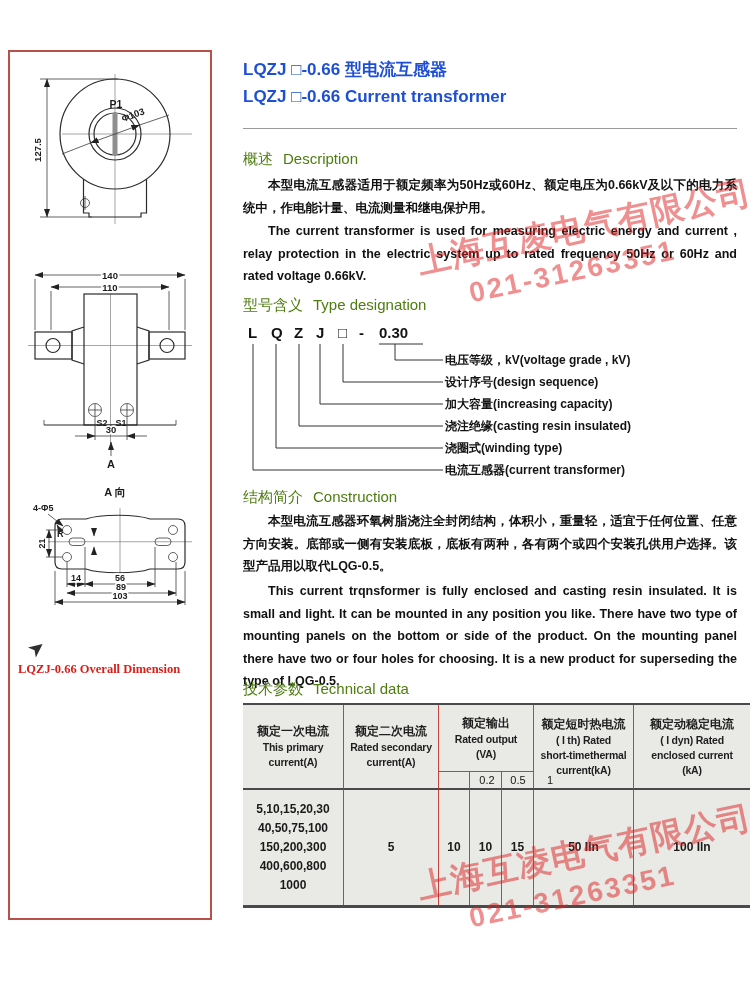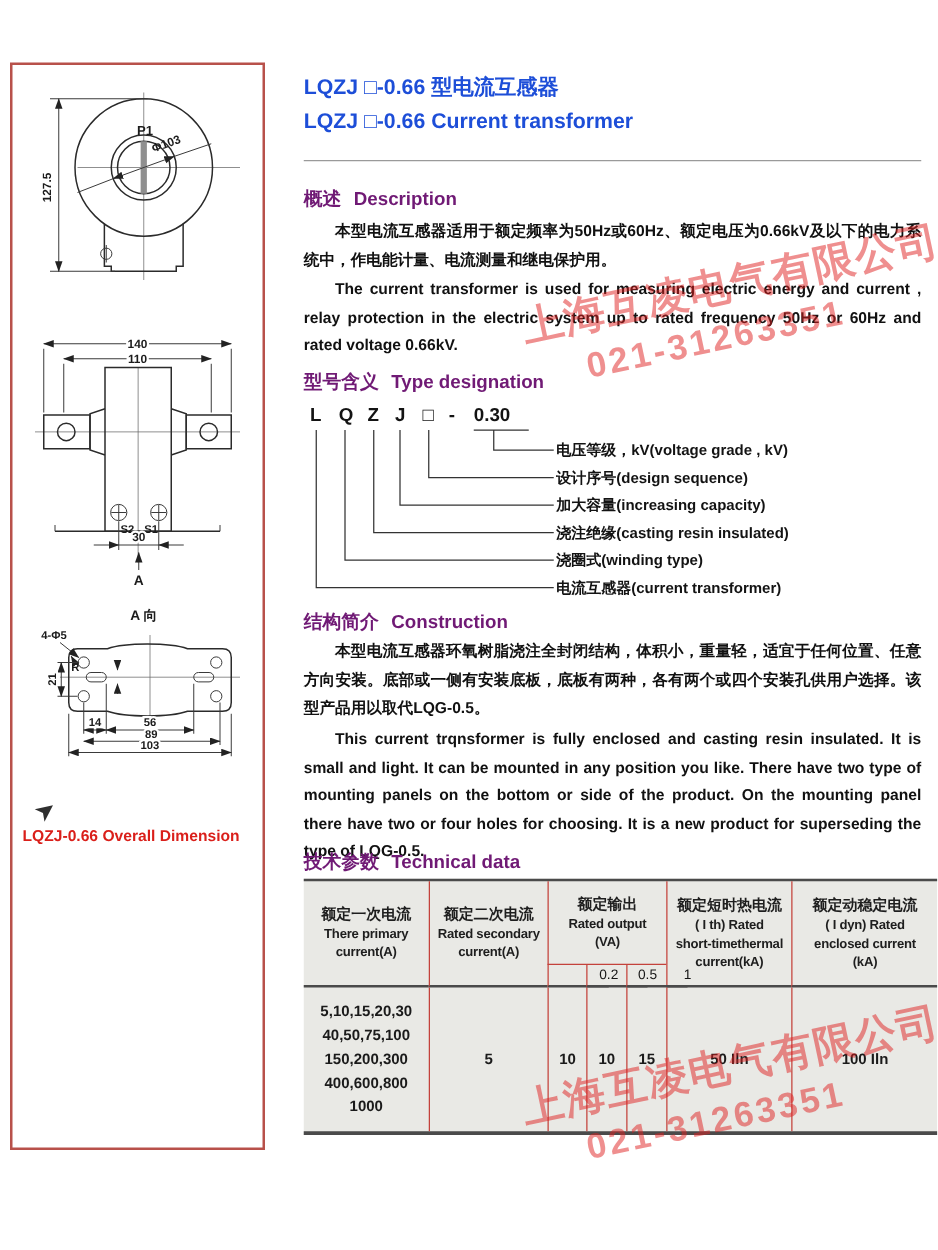--- a/index.html
+++ b/index.html
@@ -8,29 +8,29 @@
   
   .left-box{position:absolute;left:8px;top:50px;width:204px;height:870px;
             border:2px solid #b8514a;box-sizing:border-box;background:#fff;}
   .drw{position:absolute;}
   .outline{fill:none;stroke:#2b2b2b;stroke-width:1.2;}
   .thin{fill:none;stroke:#3a3a3a;stroke-width:0.8;}
   .cl{fill:none;stroke:#6a6a6a;stroke-width:0.6;}
   .dim-text{font-size:9.5px;fill:#1c1c1c;font-weight:bold;font-family:"Liberation Sans",sans-serif;}
   .halo{stroke:#ffffff;stroke-width:3.5px;paint-order:stroke;}
   .drw-caption{position:absolute;left:8px;top:610px;width:192px;color:#da1f1a;
-               font-size:12.5px;font-weight:bold;}
+               font-size:12.5px;font-weight:bold;font-family:Liberation Serif, serif;}
   .cursor-arrow{position:absolute;left:18px;top:584px;font-size:20px;color:#2f2f2f;
                 transform:rotate(-38deg);}
   
   .right-col{position:absolute;left:243px;top:60px;width:507px;height:870px;}
   .title{position:absolute;left:0;width:500px;color:#1d4ed8;font-weight:bold;
          font-size:17px;line-height:20px;}
   .divider{position:absolute;left:0;top:68px;width:494px;border-top:1px solid #9a9a9a;}
-  .sec-head{position:absolute;left:0;color:#701a75;font-weight:bold;font-size:15px;}
+  .sec-head{position:absolute;left:0;color:#4d7c0f;font-weight:normal;font-size:15px;}
   .sec-head .cn{margin-right:10px;}
   .para{position:absolute;left:0;width:494px;font-size:12.5px;line-height:22.5px;
         font-weight:bold;color:#111;text-align:justify;text-indent:2em;}
   
   .diagram{position:absolute;left:0;top:262px;width:500px;height:166px;}
   .code-letter{position:absolute;top:2px;font-size:15px;font-weight:bold;color:#131313;}
   .des-label{position:absolute;left:202px;font-size:12px;font-weight:bold;color:#131313;
              white-space:nowrap;}
   .diagram svg{position:absolute;left:0;top:0;}
   
@@ -226,21 +226,21 @@
     <div class="para" style="top:450px;">本型电流互感器环氧树脂浇注全封闭结构，体积小，重量轻，适宜于任何位置、任意方向安装。底部或一侧有安装底板，底板有两种，各有两个或四个安装孔供用户选择。该型产品用以取代LQG-0.5。</div>
     <div class="para" style="top:520px;">This current trqnsformer is fully enclosed and casting resin insulated. It is small and light. It can be mounted in any position you like. There have two type of mounting panels on the bottom or side of the product. On the mounting panel there have two or four holes for choosing. It is a new product for superseding the type of LQG-0.5.</div>
 
     <div class="sec-head" style="top:620px;">
       <span class="cn">技术参数</span><span>Technical data</span>
     </div>
 
     <div class="tech-table">
       <div class="tc first hcell hdr-bottom" style="grid-column:1;grid-row:1/3;">
         <span class="cnl">额定一次电流</span>
-        <span class="enl">There primary</span>
+        <span class="enl">This primary</span>
         <span class="enl">current(A)</span>
       </div>
       <div class="tc hcell hdr-bottom" style="grid-column:2;grid-row:1/3;">
         <span class="cnl">额定二次电流</span>
         <span class="enl">Rated secondary</span>
         <span class="enl">current(A)</span>
       </div>
       <div class="tc hcell va-head" style="grid-column:3/6;grid-row:1;text-align:center;">
         <span class="cnl">额定输出</span>
         <span class="enl">Rated output</span>

